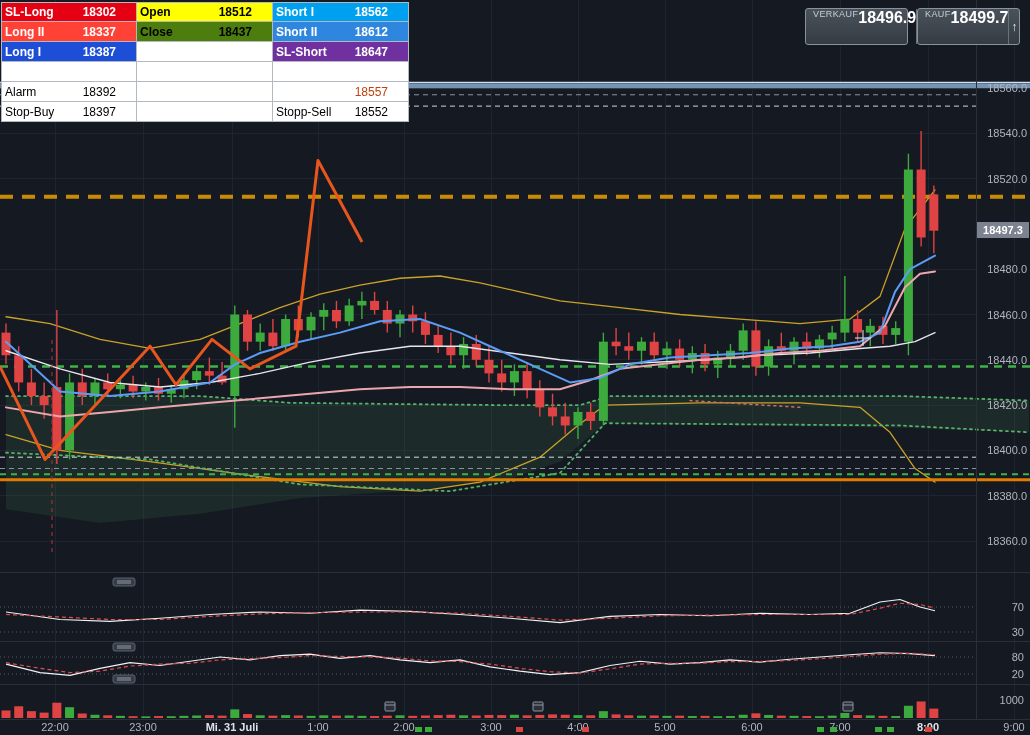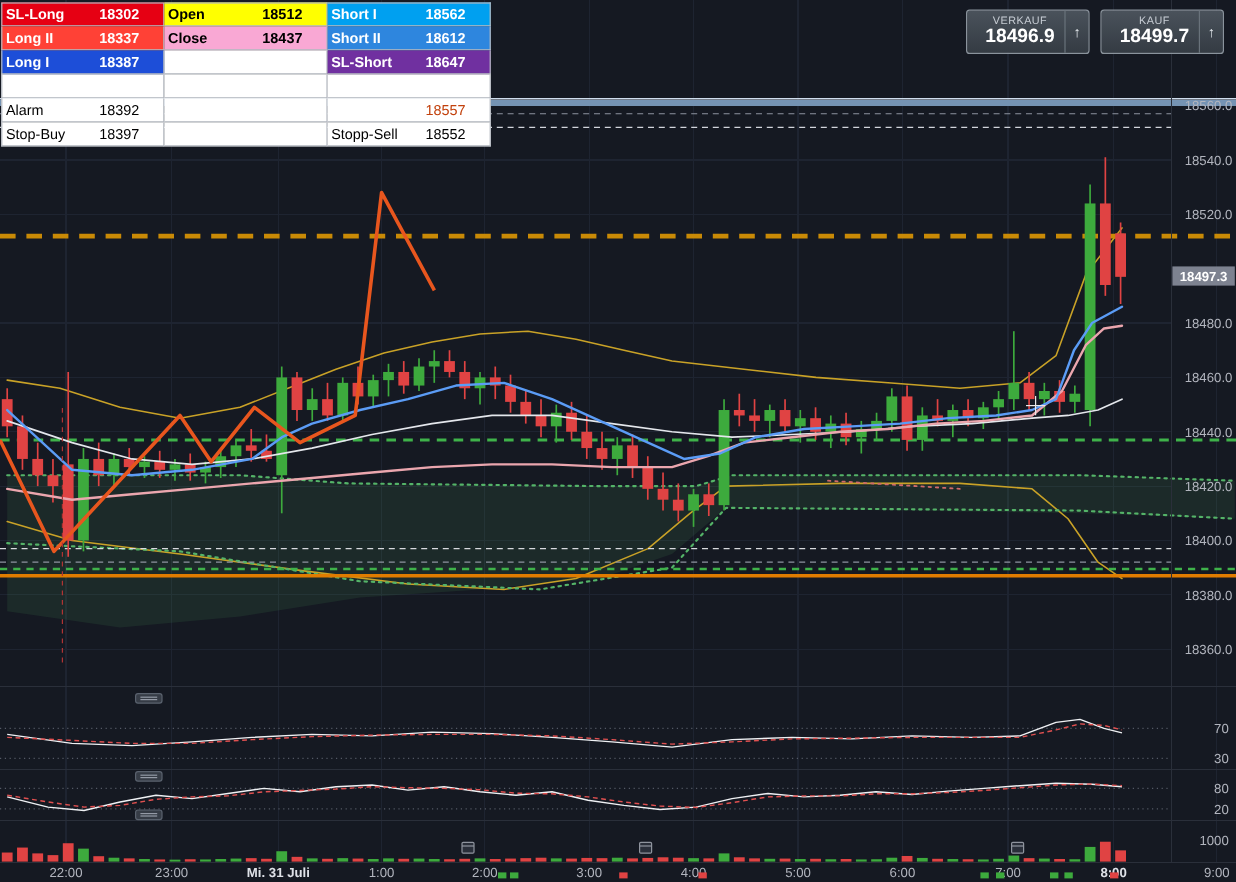--- a/index.html
+++ b/index.html
@@ -13,21 +13,21 @@
            font-size:12px;border-right:1px solid #b4b8c0;border-bottom:1px solid #b4b8c0;}
   .ip-cell:first-child{border-left:1px solid #b4b8c0;}
   .ip-row:first-child .ip-cell{border-top:1px solid #b4b8c0;}
   .ip-label{flex:0 0 74px;padding-left:3px;white-space:nowrap;overflow:hidden;}
   .ip-value{flex:1;text-align:right;padding-right:20px;}
   .bold{font-weight:bold;}
   
   .trade-btn{position:absolute;top:8px;height:37px;width:103px;z-index:6;cursor:pointer;
              background:linear-gradient(#4a525b,#343b43);border:1px solid #8a939c;border-radius:3px;
              display:flex;color:#fff;box-sizing:border-box;}
-  .tb-main{flex:1;display:flex;flex-direction:column;justify-content:center;padding-left:7px;align-items:center;}
+  .tb-main{flex:1;display:flex;justify-content:center;padding-left:7px;}
   .tb-label{font-size:9px;color:#c7cdd4;letter-spacing:.4px;}
   .tb-value{font-size:16px;font-weight:bold;line-height:1.15;}
   .tb-arrow{width:19px;border-left:1px solid #69727b;display:flex;align-items:center;
             justify-content:center;font-size:12px;color:#e7ecf1;}
 </style>
 </head>
 <body>
 
 <div class="stage">
 
@@ -421,21 +421,21 @@
         <div class="ip-cell" style="background: rgb(0, 160, 240); color: rgb(255, 255, 255);">
           <span class="ip-label bold">Short I</span>
           <span class="ip-value bold">18562</span>
         </div>
       </div>
       <div class="ip-row">
         <div class="ip-cell" style="background: rgb(255, 65, 54); color: rgb(255, 255, 255);">
           <span class="ip-label bold">Long II</span>
           <span class="ip-value bold">18337</span>
         </div>
-        <div class="ip-cell" style="background: #f9a8d4; color: rgb(0, 0, 0);">
+        <div class="ip-cell" style="background: #4d7c0f; color: rgb(0, 0, 0);">
           <span class="ip-label bold">Close</span>
           <span class="ip-value bold">18437</span>
         </div>
         <div class="ip-cell" style="background: rgb(46, 134, 222); color: rgb(255, 255, 255);">
           <span class="ip-label bold">Short II</span>
           <span class="ip-value bold">18612</span>
         </div>
       </div>
       <div class="ip-row">
         <div class="ip-cell" style="background: #1d4ed8; color: rgb(255, 255, 255);">

